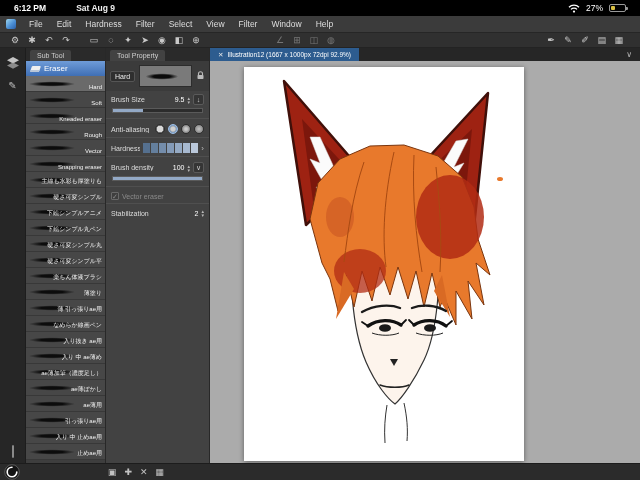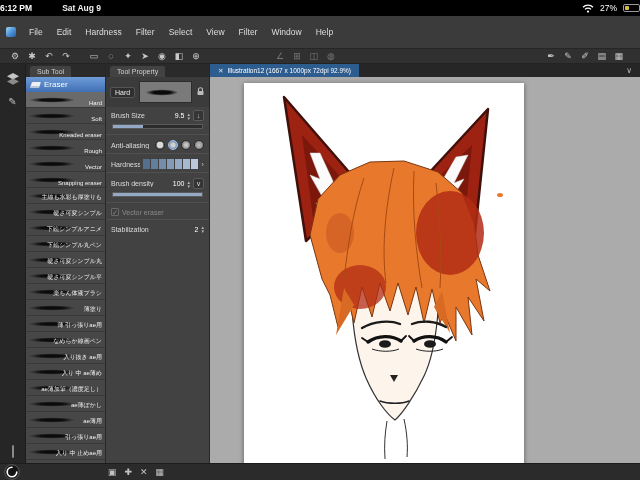--- a/index.html
+++ b/index.html
@@ -3,32 +3,32 @@
 <meta charset="utf-8">
 <style>
   * { margin:0; padding:0; box-sizing:border-box; }
   html,body { background:#111; }
   .screen { width:640px; height:480px; position:relative; overflow:hidden;
     font-family:"Liberation Sans", sans-serif; background:#2c2c2c;
     display:flex; flex-direction:column; }
 
   
   .status { height:16px; background:#000; color:#fff; display:flex; align-items:center;
-    padding:0 0; font-size:8.5px; gap:6px; flex:0 0 auto; }
+    padding:0 14px; font-size:8.5px; gap:6px; flex:0 0 auto; }
   .st-time { font-weight:bold; }
   .st-date { font-weight:bold; color:#f0f0f0;margin-left:24px; }
   .sp { flex:1; }
   .wifi { width:12px; height:10px; display:inline-block; }
   .batt { width:17px; height:8px; border:1px solid #9a9a9a; border-radius:2px; position:relative; }
   .batt i { position:absolute; left:1px; top:1px; bottom:1px; width:27%; background:#d9c043; border-radius:1px; display:block;}
   .batt::after { content:""; position:absolute; right:-3px; top:2px; width:2px; height:3px; background:#9a9a9a; border-radius:0 1px 1px 0; }
 
   
   .menu { height:15px; background:#3b3b3b; border-bottom:1px solid #262626;
-    display:flex; align-items:center; padding:16px 4px; flex:0 0 auto;text-align:right; }
+    display:flex; align-items:center; padding:8px 4px; flex:0 0 auto;text-align:right; }
   .app-logo { width:10px; height:10px; border-radius:2px; margin:0 6px 0 2px;
     background:linear-gradient(135deg,#9fd8f0 0%,#4b8fd6 55%,#2b5fa8 100%); }
   .menu-items { display:flex; }
   .menu-item { color:#dedede; font-size:8.5px; padding:0 7px; line-height:15px; cursor:default; }
 
   
   .toolbar { height:15px; background:#303030; border-bottom:1px solid #232323;
     display:flex; align-items:center; padding:0 8px; flex:0 0 auto; }
   .tb-group { display:flex; gap:3px; }
   .tb-group.g2 { margin-left:14px; }

